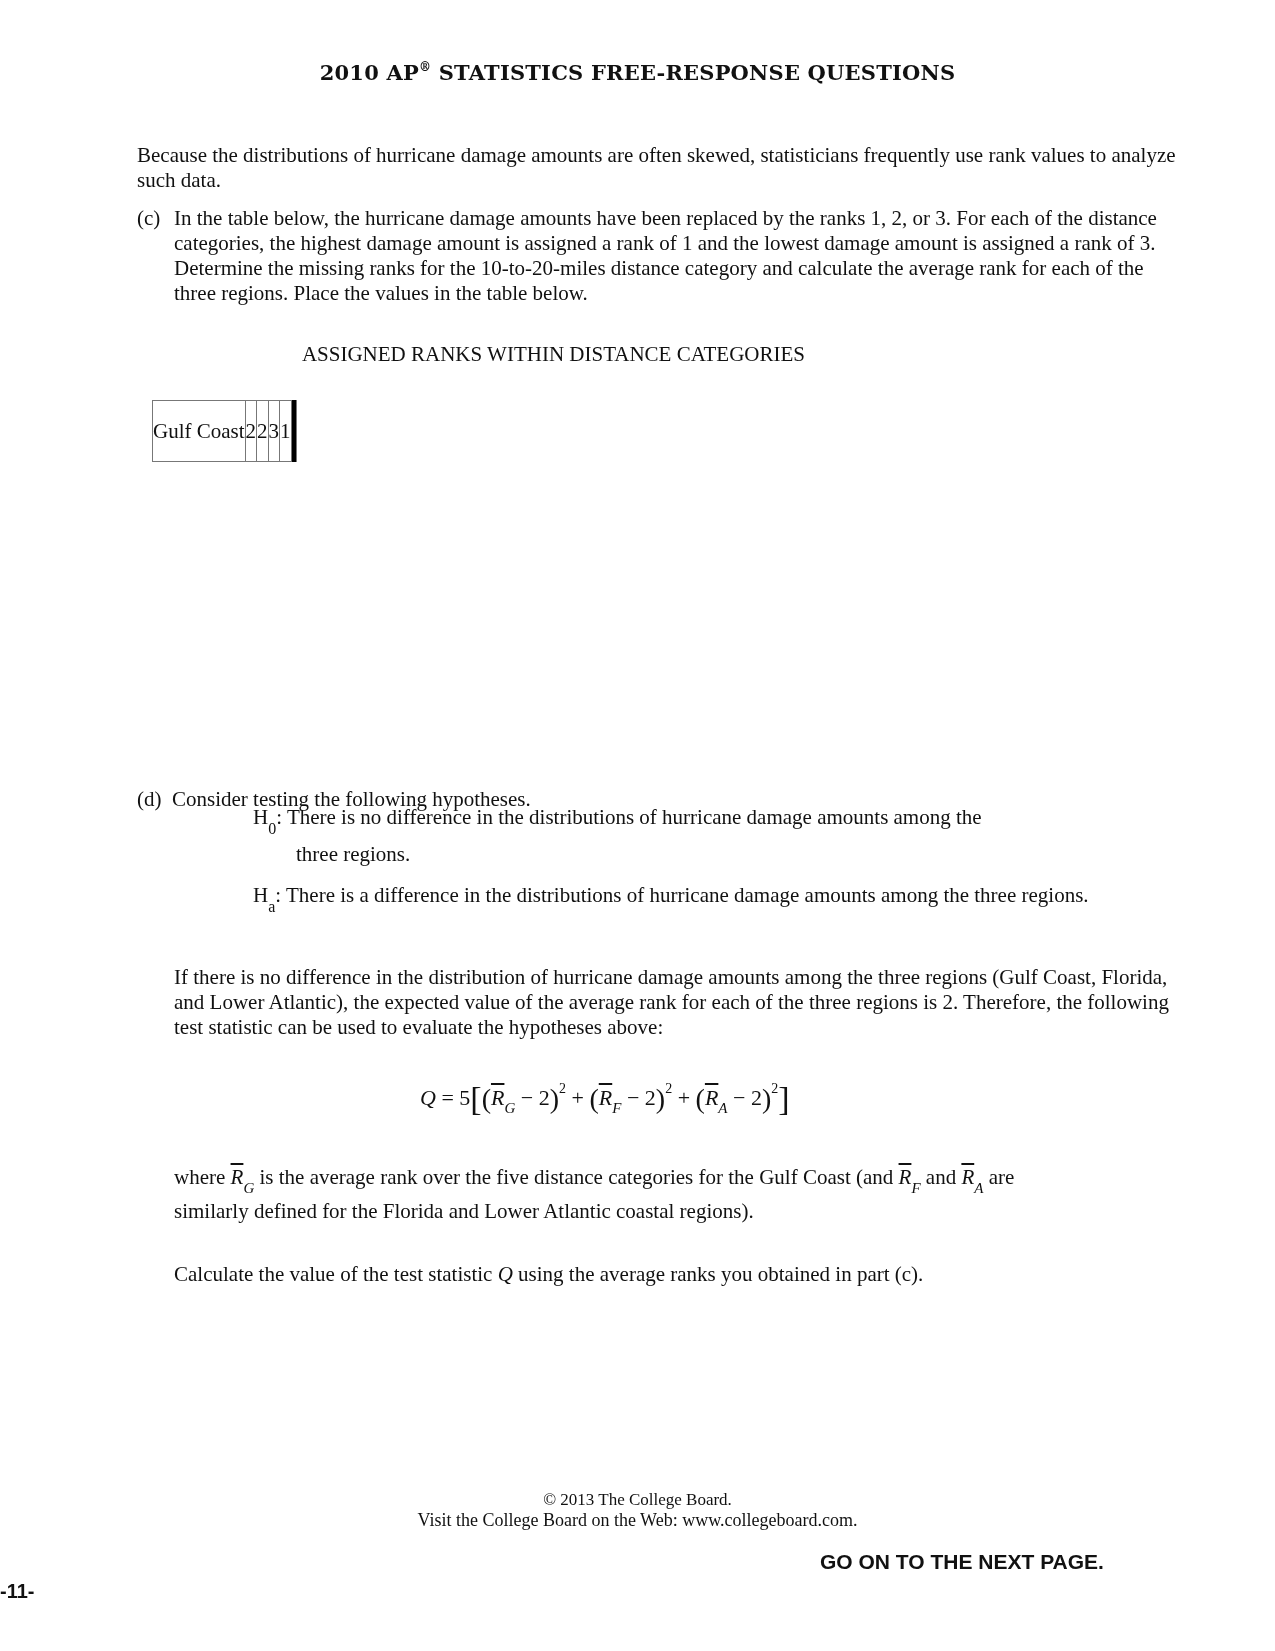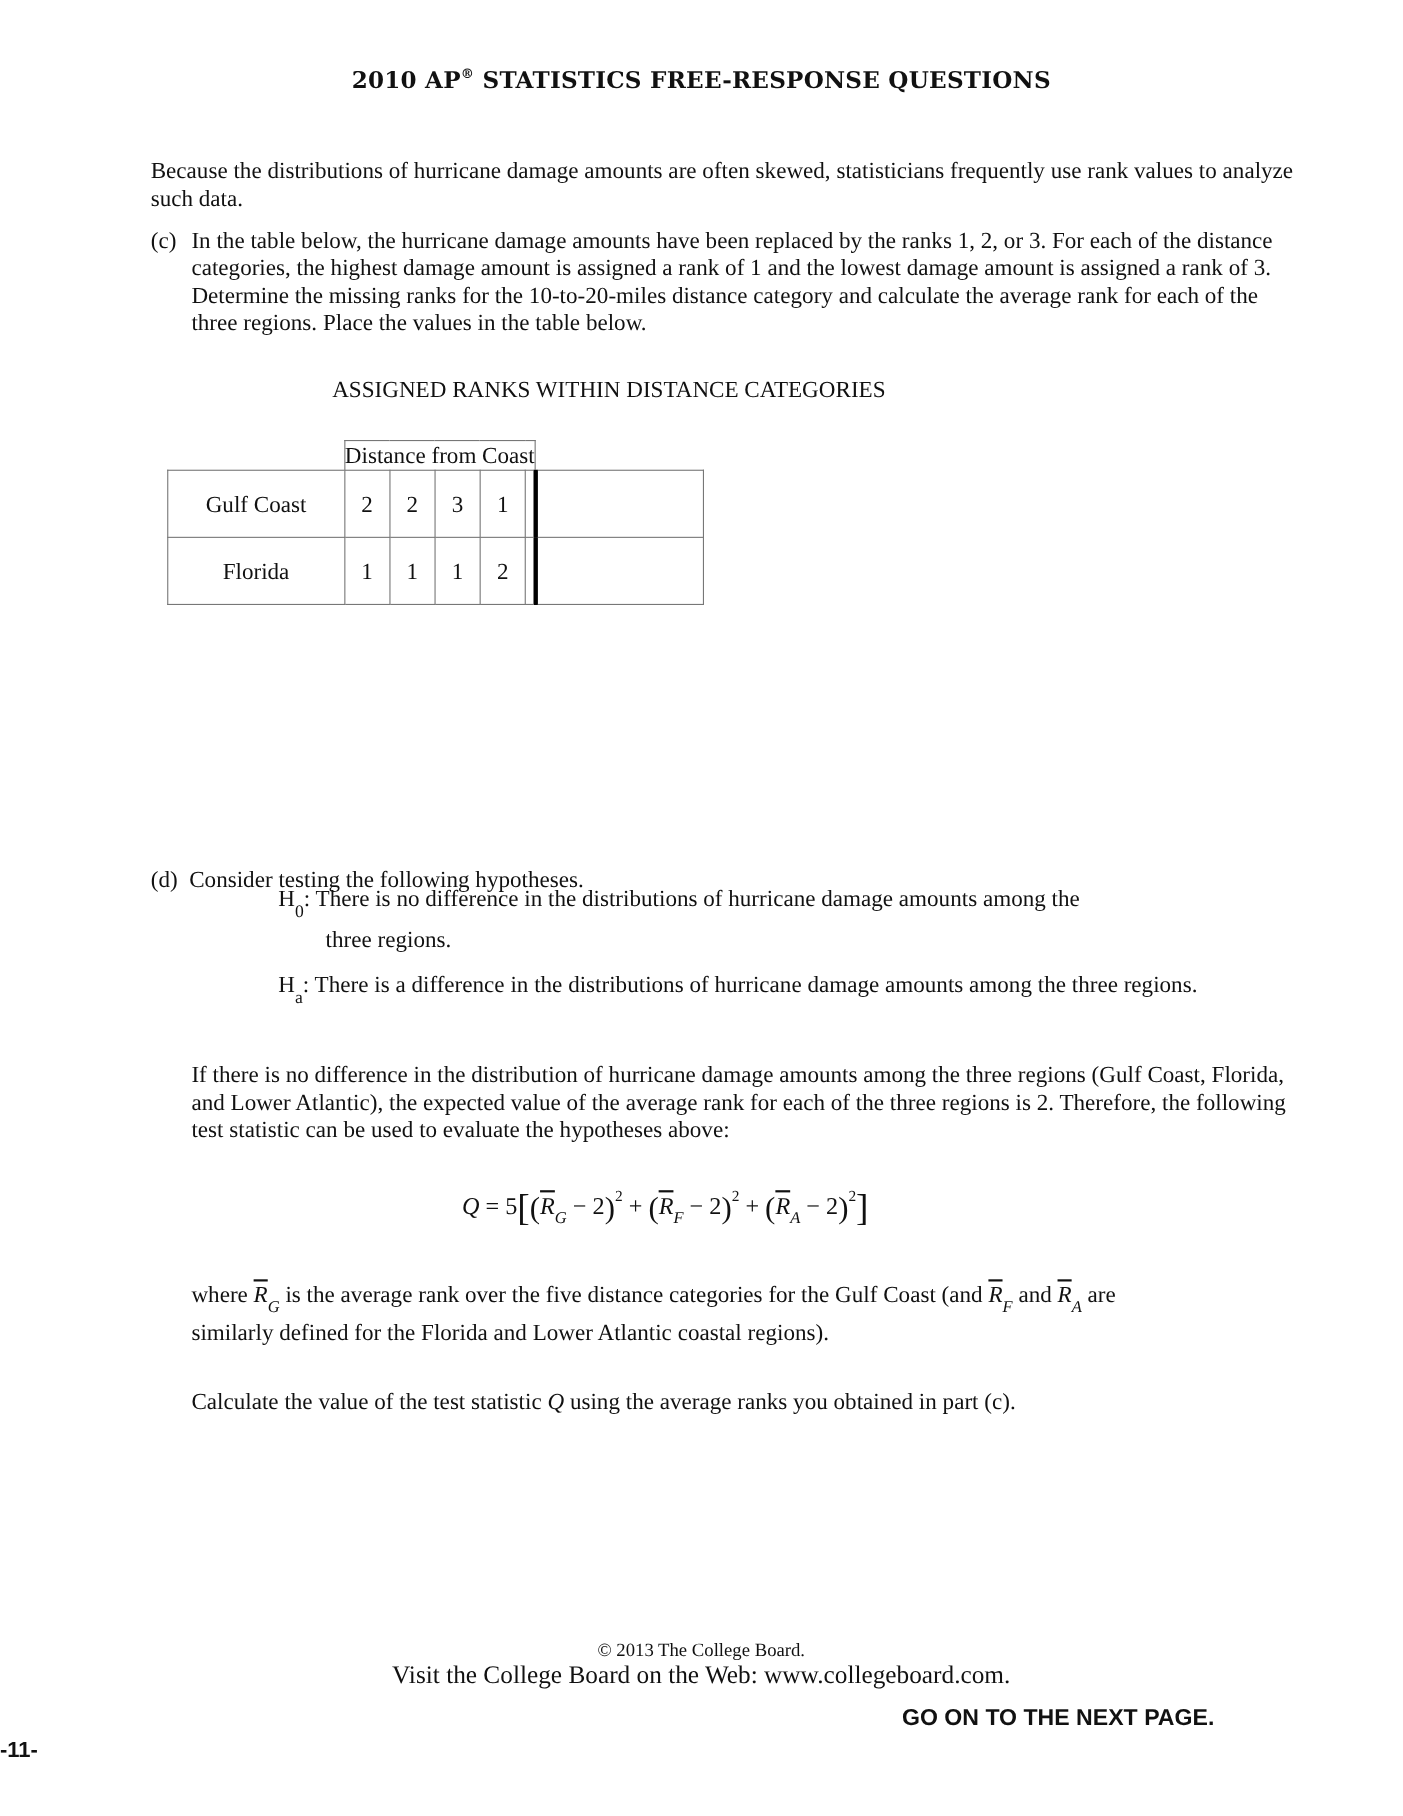--- a/index.html
+++ b/index.html
@@ -38,60 +38,46 @@
   .par { font-size:28px; vertical-align:-3px; }
 
   .where { left:174px; top:1165px; width:1010px; }
   .where sub { font-size:15px; font-style:italic; vertical-align:-9px; }
   .where i { font-style:italic; }
   .similarly { left:174px; top:1199px; }
   .calc { left:174px; top:1262px; }
   .calc i { font-style:italic; }
 
   .foot1 { left:0; width:1275px; top:1490px; text-align:center; font-size:17px; }
-  .foot2 { left:0; width:1275px; top:1510px; text-align:center; font-size:23px; }
+  .foot2 { left:0; width:1275px; top:1510px; text-align:center; font-size:18px; }
   .goon { left:820px; top:1550px; font-family:"Liberation Sans", sans-serif; font-weight:bold; font-size:21px; }
   .pagenum { left:0; width:1275px; top:1580px; font-family:"Liberation Sans", sans-serif; font-weight:bold; font-size:20px; }
 </style>
 </head>
 <body>
 
 <div class="abs title"><span>2010 AP</span><sup>®</sup><span> STATISTICS FREE-RESPONSE QUESTIONS</span></div>
 
 <div class="abs p para1">Because the distributions of hurricane damage amounts are often skewed, statisticians frequently use rank values to analyze such data.</div>
 
 <div class="abs p partc">
   <span class="part-label">(c)</span>
   <div class="part-text">In the table below, the hurricane damage amounts have been replaced by the ranks 1, 2, or 3. For each of the distance categories, the highest damage amount is assigned a rank of 1 and the lowest damage amount is assigned a rank of 3. Determine the missing ranks for the 10-to-20-miles distance category and calculate the average rank for each of the three regions. Place the values in the table below.</div>
 </div>
 
 <div class="abs tbl-title">ASSIGNED RANKS WITHIN DISTANCE CATEGORIES</div>
 
 <table class="ranks">
   <tbody>
-      <tr style="height:27px">
-    <td class="blank" style="width:160px"></td>
-    <td colspan="5">Distance from Coast</td>
-    <td class="blank" style="width:152px"></td>
-  </tr>
   <tr style="height:61px">
     <td>Gulf Coast</td>
     <td>2</td>
     <td>2</td>
     <td>3</td>
     <td>1</td>
-    <td></td>
-    <td class="thick-left"></td>
-  </tr>
-  <tr style="height:61px">
-    <td>Florida</td>
-    <td>1</td>
-    <td>1</td>
-    <td>1</td>
-    <td>2</td>
     <td></td>
     <td class="thick-left"></td>
   </tr>
 </tbody>
   </table>
 
 <div class="abs partd">
   <span>(d)</span>&nbsp;&nbsp;<span>Consider testing the following hypotheses.</span>
 </div>
 

